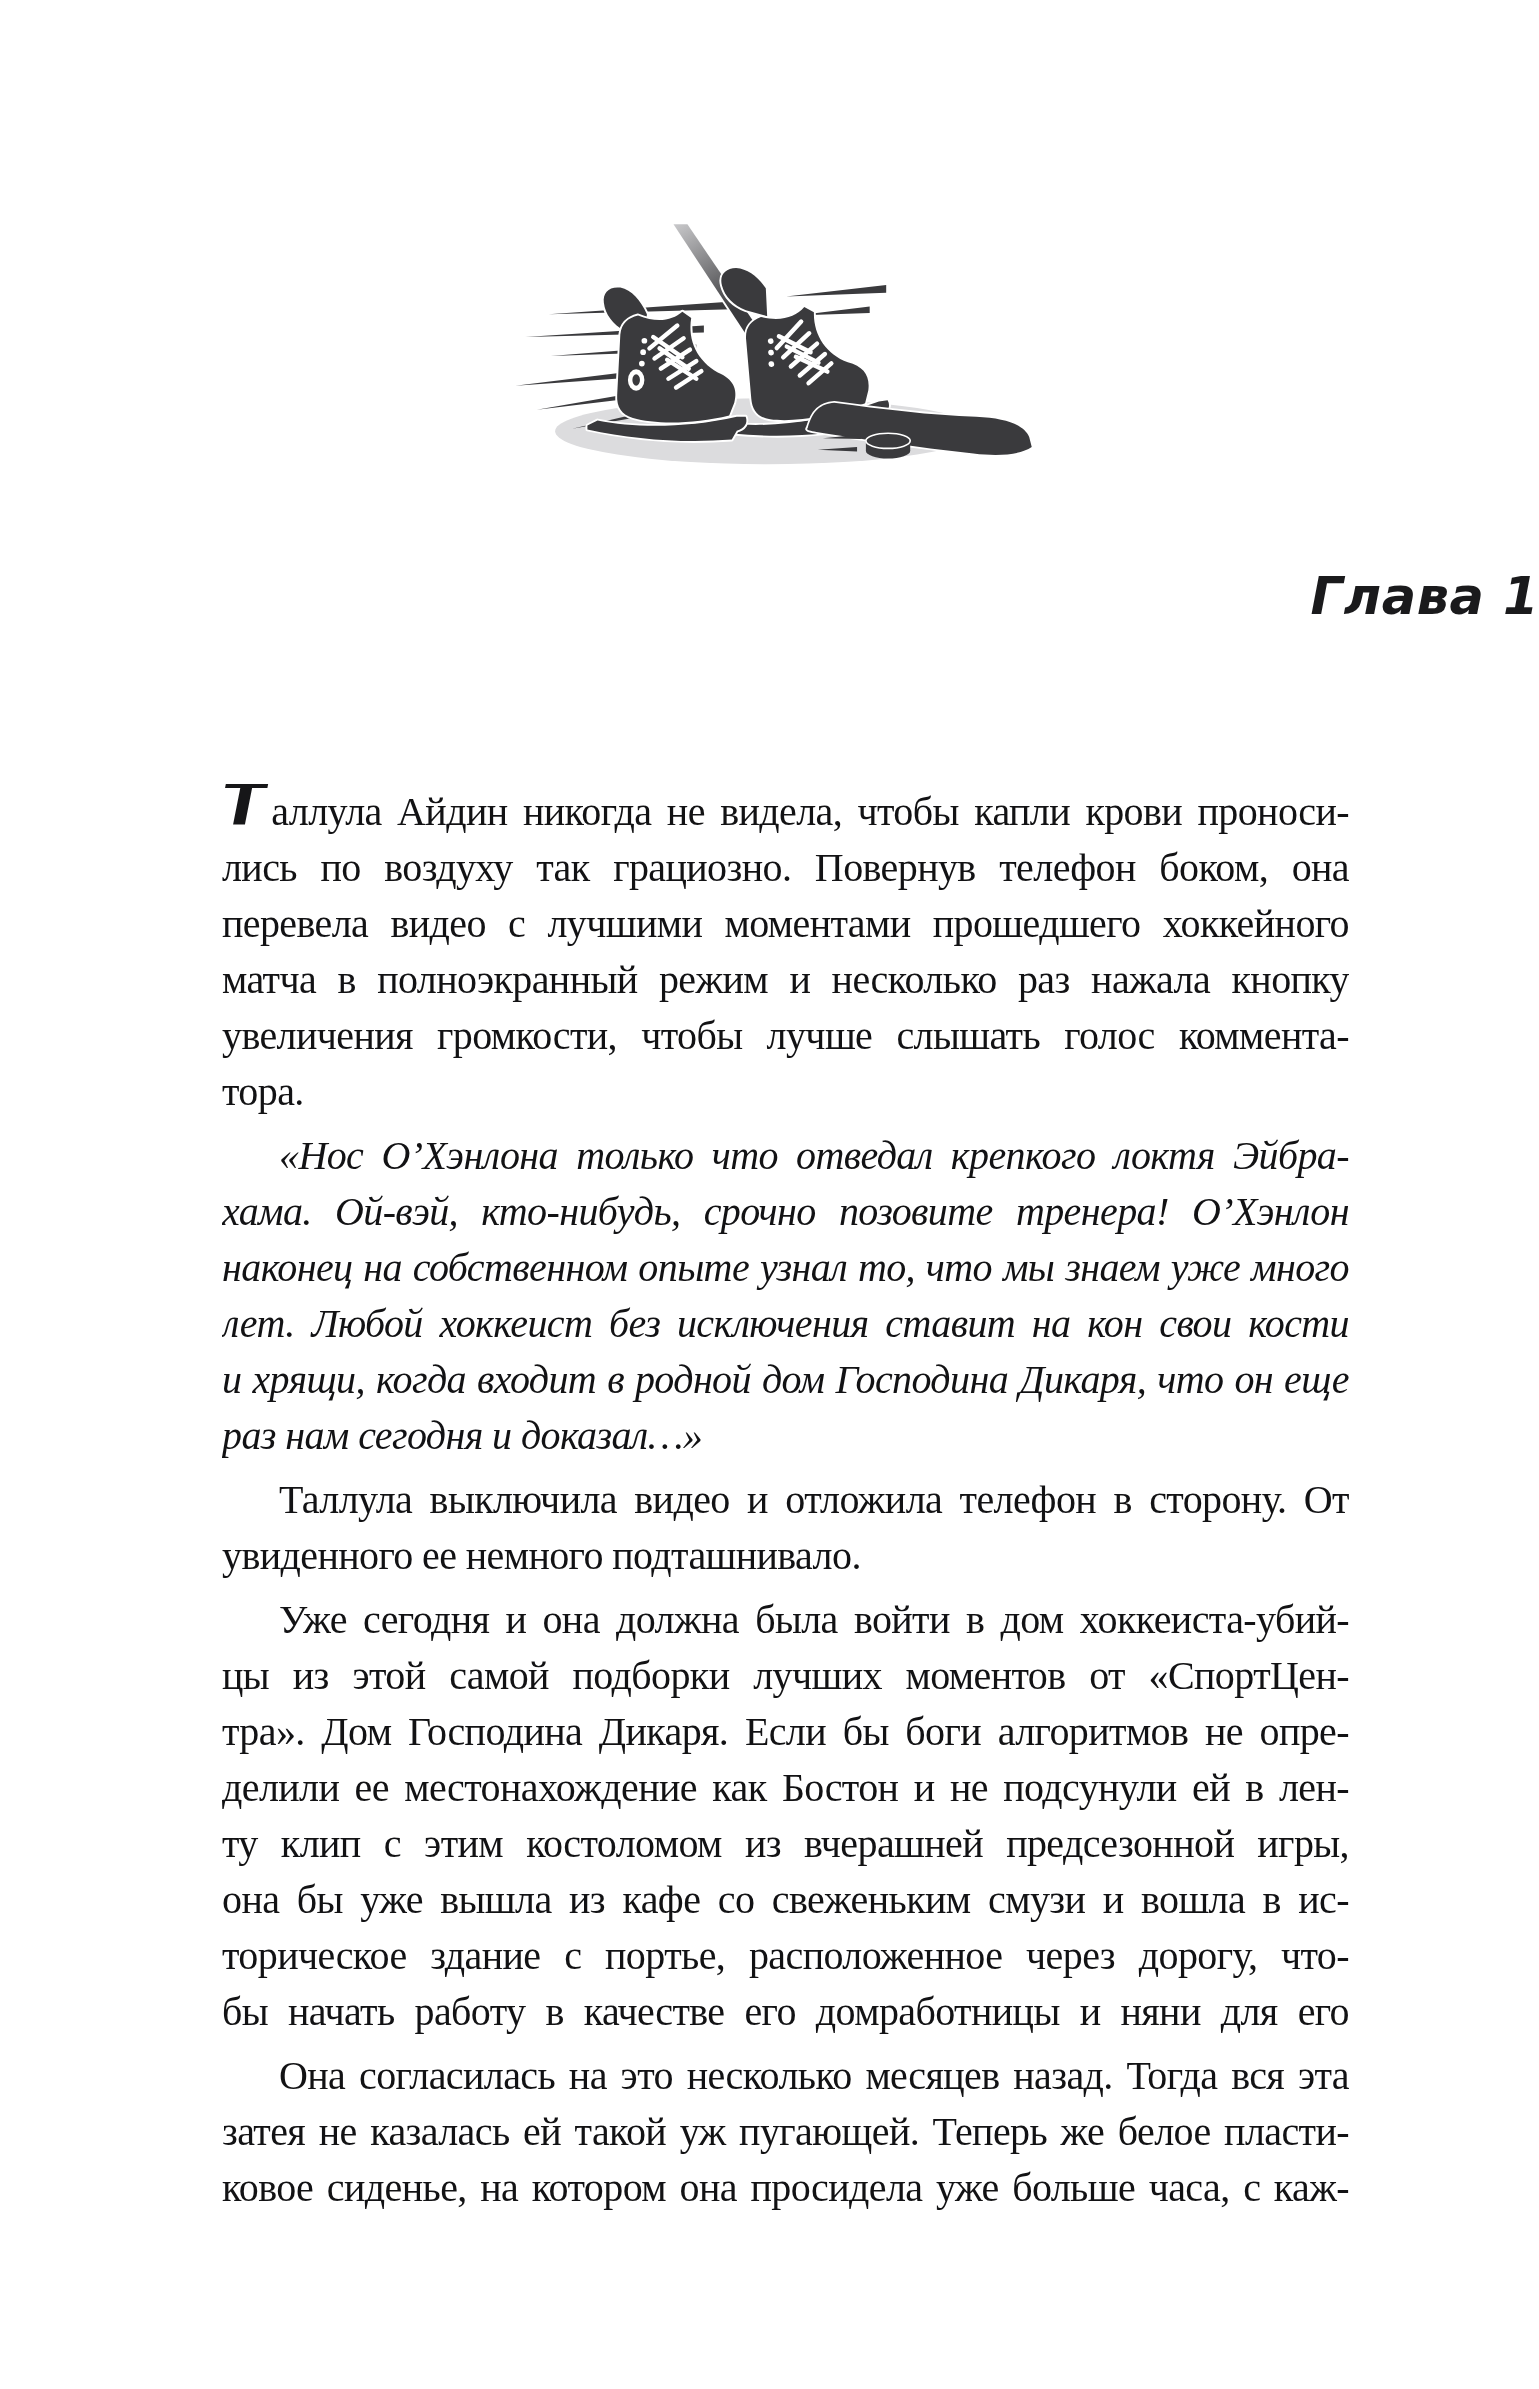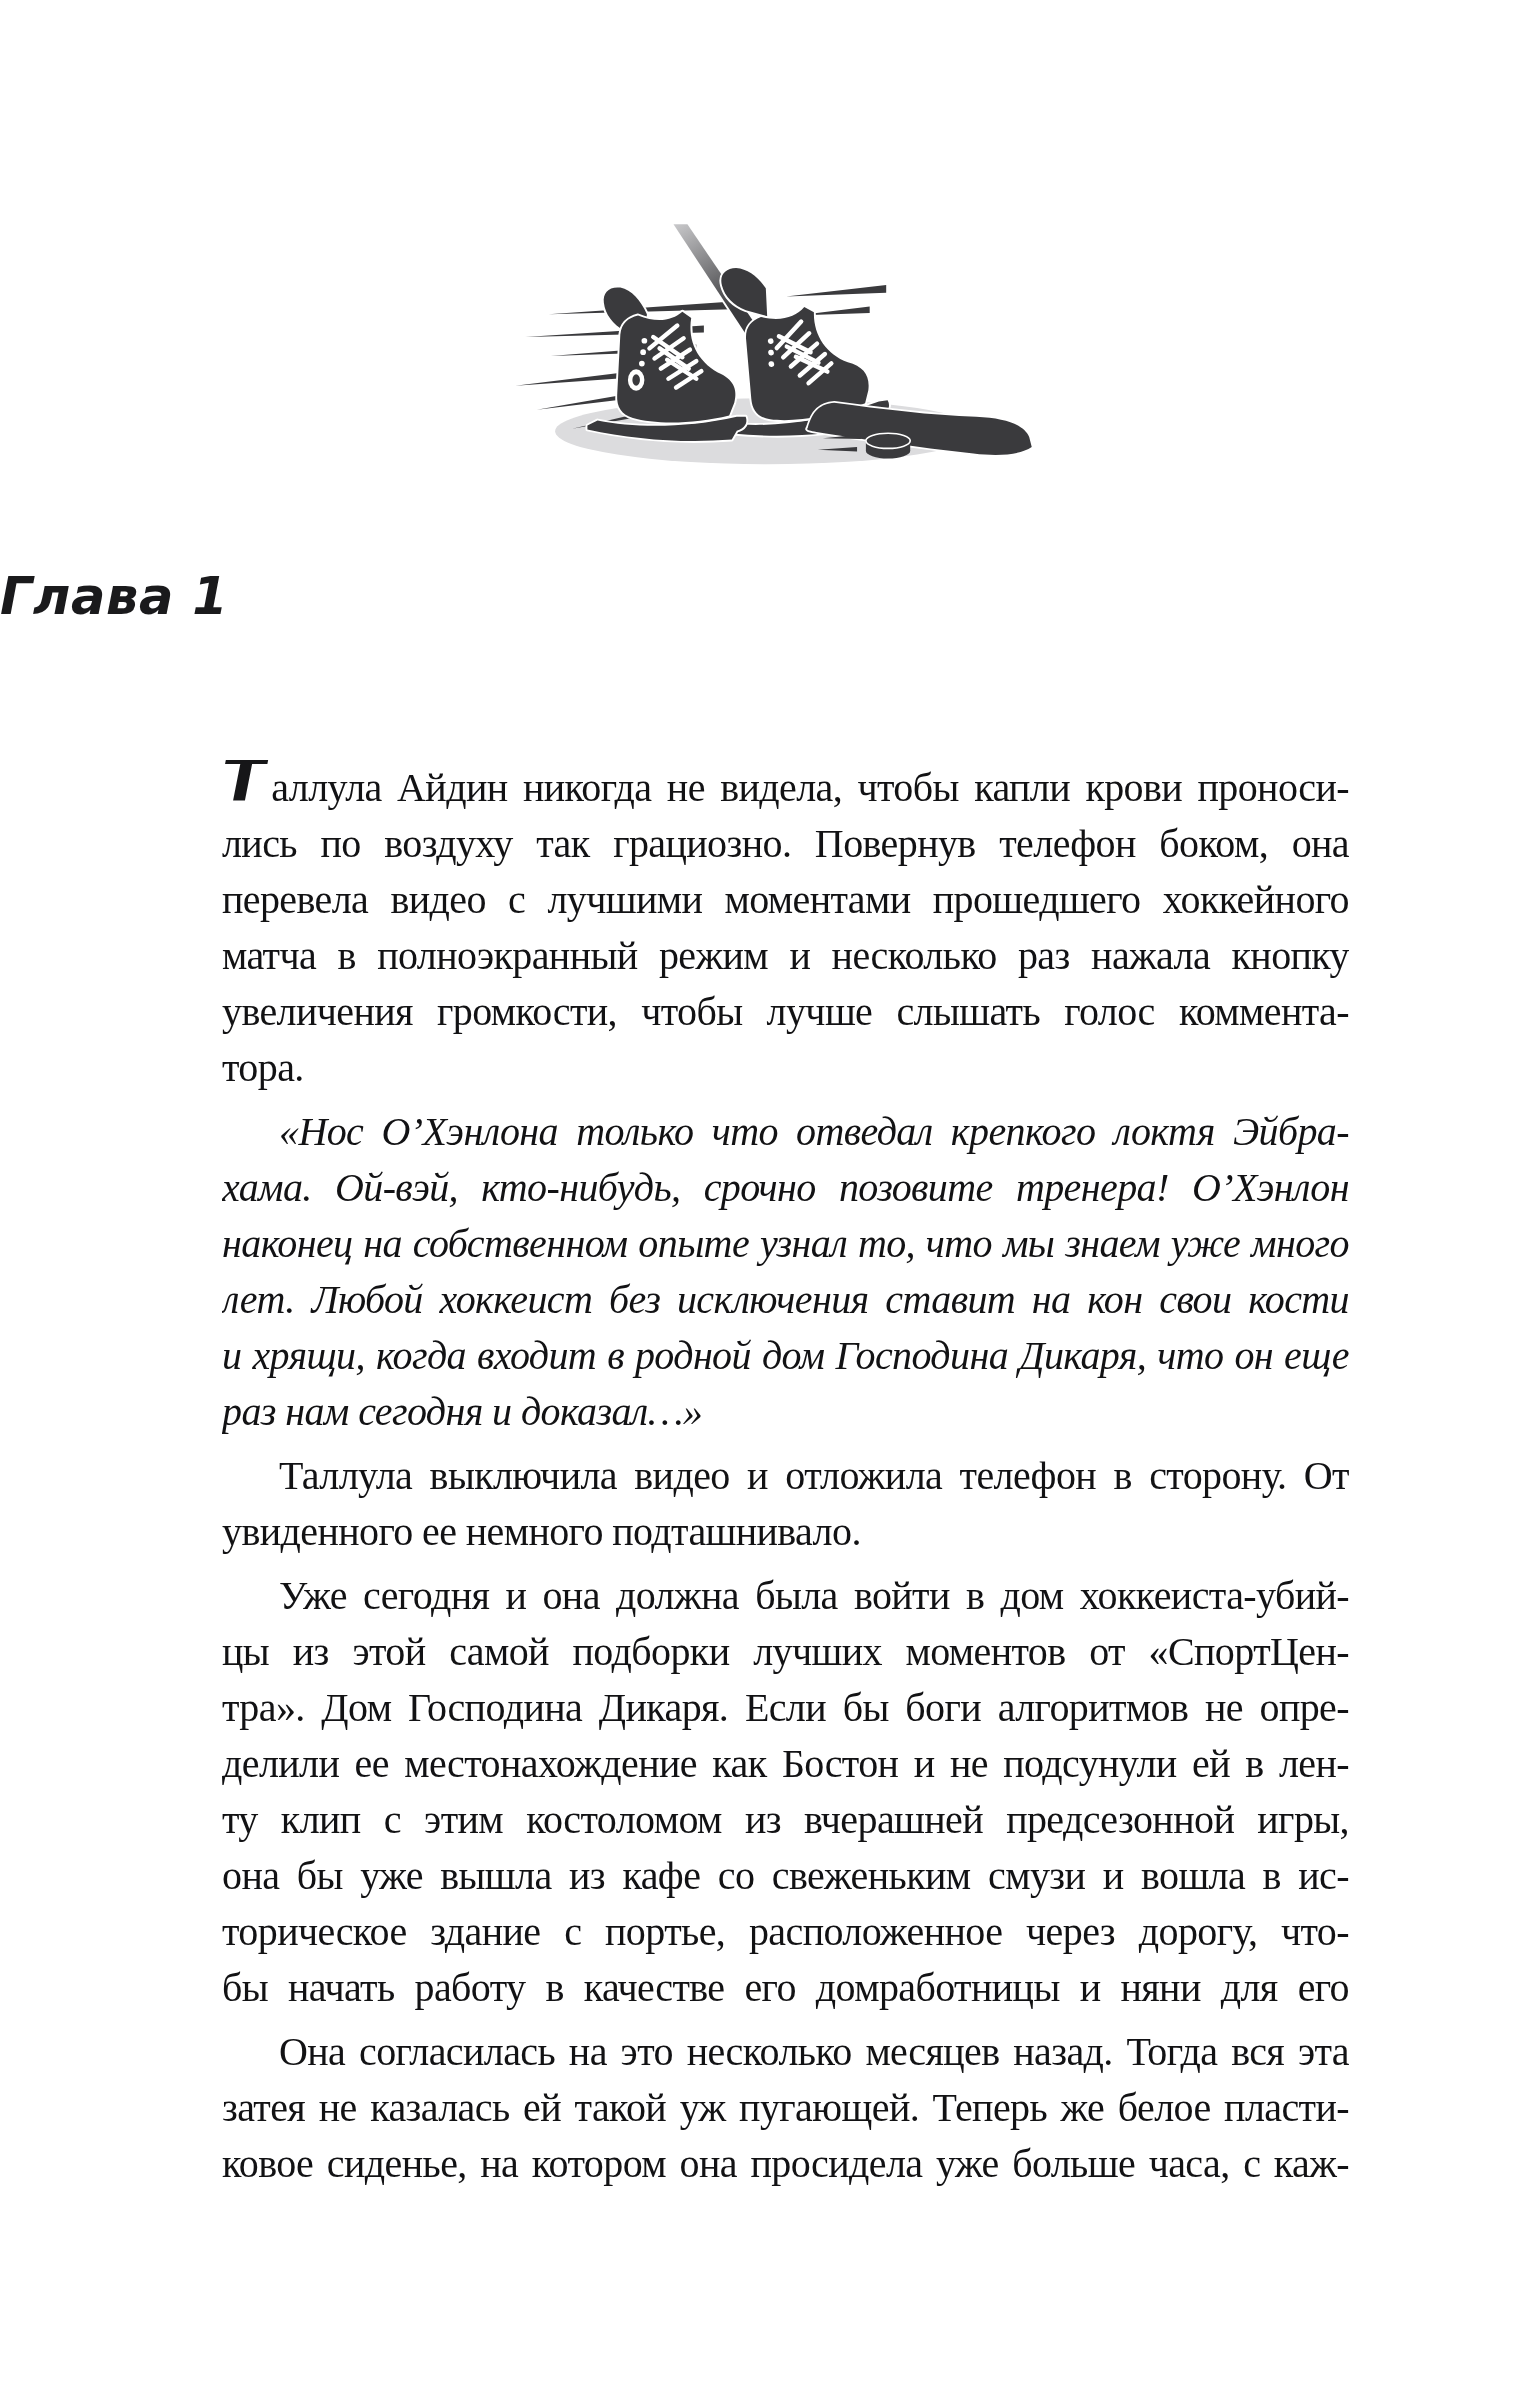--- a/index.html
+++ b/index.html
@@ -8,27 +8,27 @@
     font-family:"Liberation Serif",serif;color:#121214;overflow:hidden;
   }
   .illustration{position:absolute;left:514px;top:219px;width:519px;height:260px;}
   .ink{fill:var(--ink,#3a3a3d);}
   .halo{stroke:#ffffff;stroke-width:6;paint-order:stroke;stroke-linejoin:round;}
   .lace{stroke:var(--lace,#ffffff);stroke-width:7;stroke-linecap:round;fill:none;}
   .eyelet{fill:var(--lace,#ffffff);}
   .shadow{fill:var(--shadow,#dcdcde);}
 
   .chapter-title{
-    position:absolute;left:0;top:571px;width:100%;text-align:left;
+    position:absolute;left:0;top:571px;width:100%;text-align:right;
     font-family:"DejaVu Sans",sans-serif;font-weight:700;font-style:italic;
     font-size:51px;line-height:1;color:#1a1a1c;letter-spacing:0.6px;
   }
 
   .text-block{
-    position:absolute;left:222px;top:760px;width:1127px;
+    position:absolute;left:222px;top:784px;width:1127px;
     font-size:40px;line-height:56px;letter-spacing:-0.6px;color:#121214;
   }
   .para{margin:0;}
   .para.italic{font-style:italic;}
   .line{height:56px;overflow:hidden;}
   .line.fill{text-align:justify;text-align-last:justify;}
   .line.indent{padding-left:57px;margin-top:8px;}
   .dropcap{
     font-family:"DejaVu Sans",sans-serif;font-weight:700;font-style:italic;
     font-size:63px;line-height:0;letter-spacing:0;margin-right:6.3px;color:#161618;

